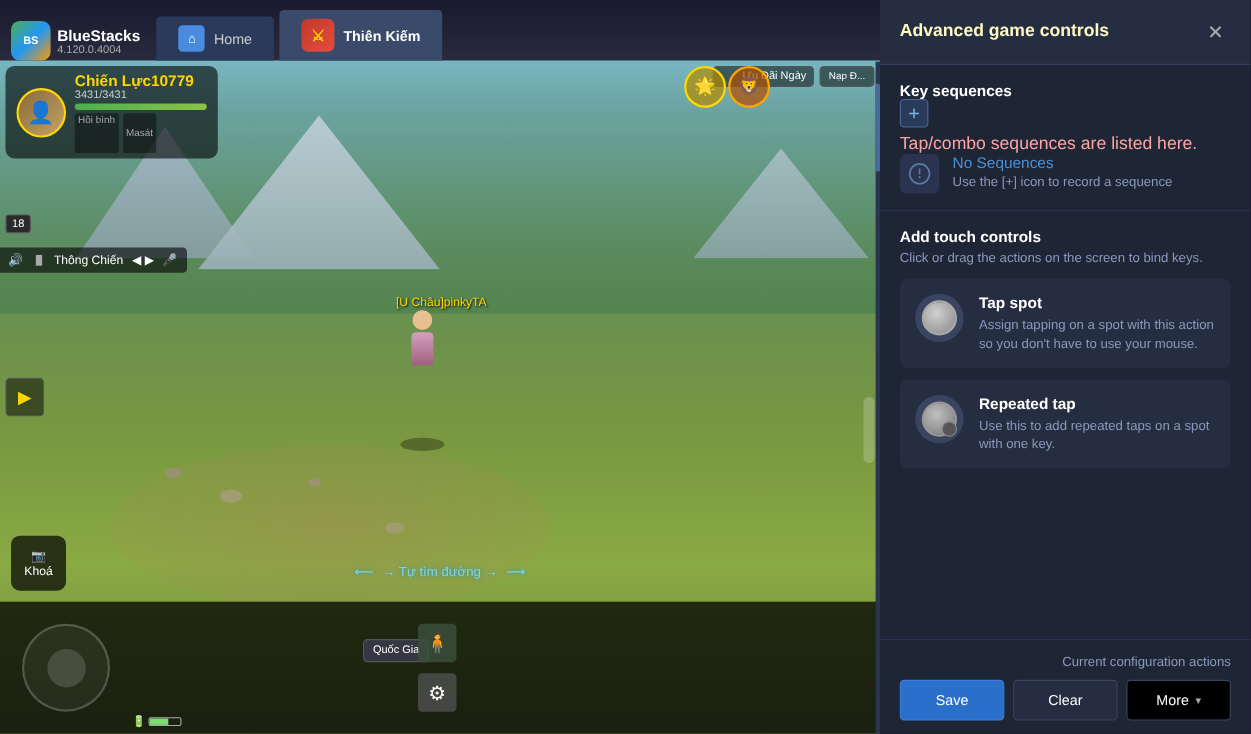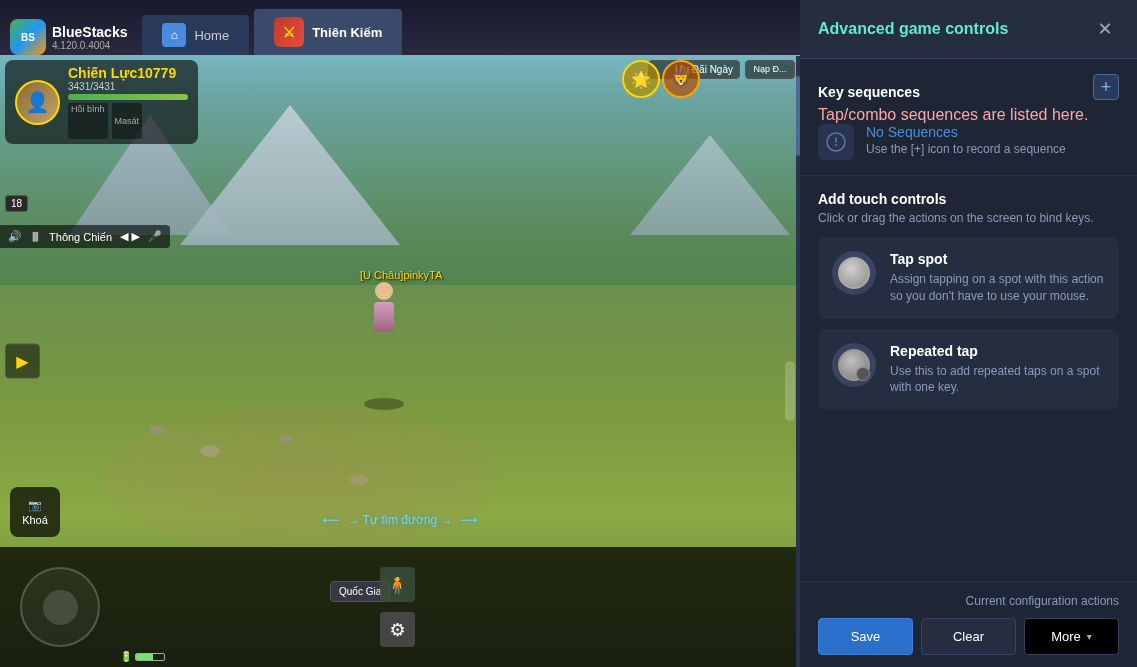--- a/index.html
+++ b/index.html
@@ -276,21 +276,21 @@
       background: #252d40;
       padding: 15px 18px;
       display: flex;
       align-items: center;
       justify-content: space-between;
       border-bottom: 1px solid #3a4460;
       min-height: 56px;
     }
 
     #panel-title {
-      color: #5eead4;
+      color: #fef9c3;
       font-size: 16px;
       font-weight: 600;
     }
 
     #close-btn {
       width: 28px;
       height: 28px;
       background: transparent;
       border: none;
       color: #aaa;
@@ -314,23 +314,24 @@
     #panel-body::-webkit-scrollbar-thumb { background: #3a4460; border-radius: 2px; }
 
     
     #key-sequences-section {
       padding: 15px 18px;
       border-bottom: 1px solid #2a3450;
     }
 
     #key-seq-header {
       display: flex;
-      align-items: flex-end;
+      align-items: flex-start;
       justify-content: space-between;
       margin-bottom: 6px;
+      flex-direction: column;
     }
 
     #key-seq-title {
       color: white;
       font-size: 14px;
       font-weight: 600;
     }
 
     #add-seq-btn {
       width: 26px;

